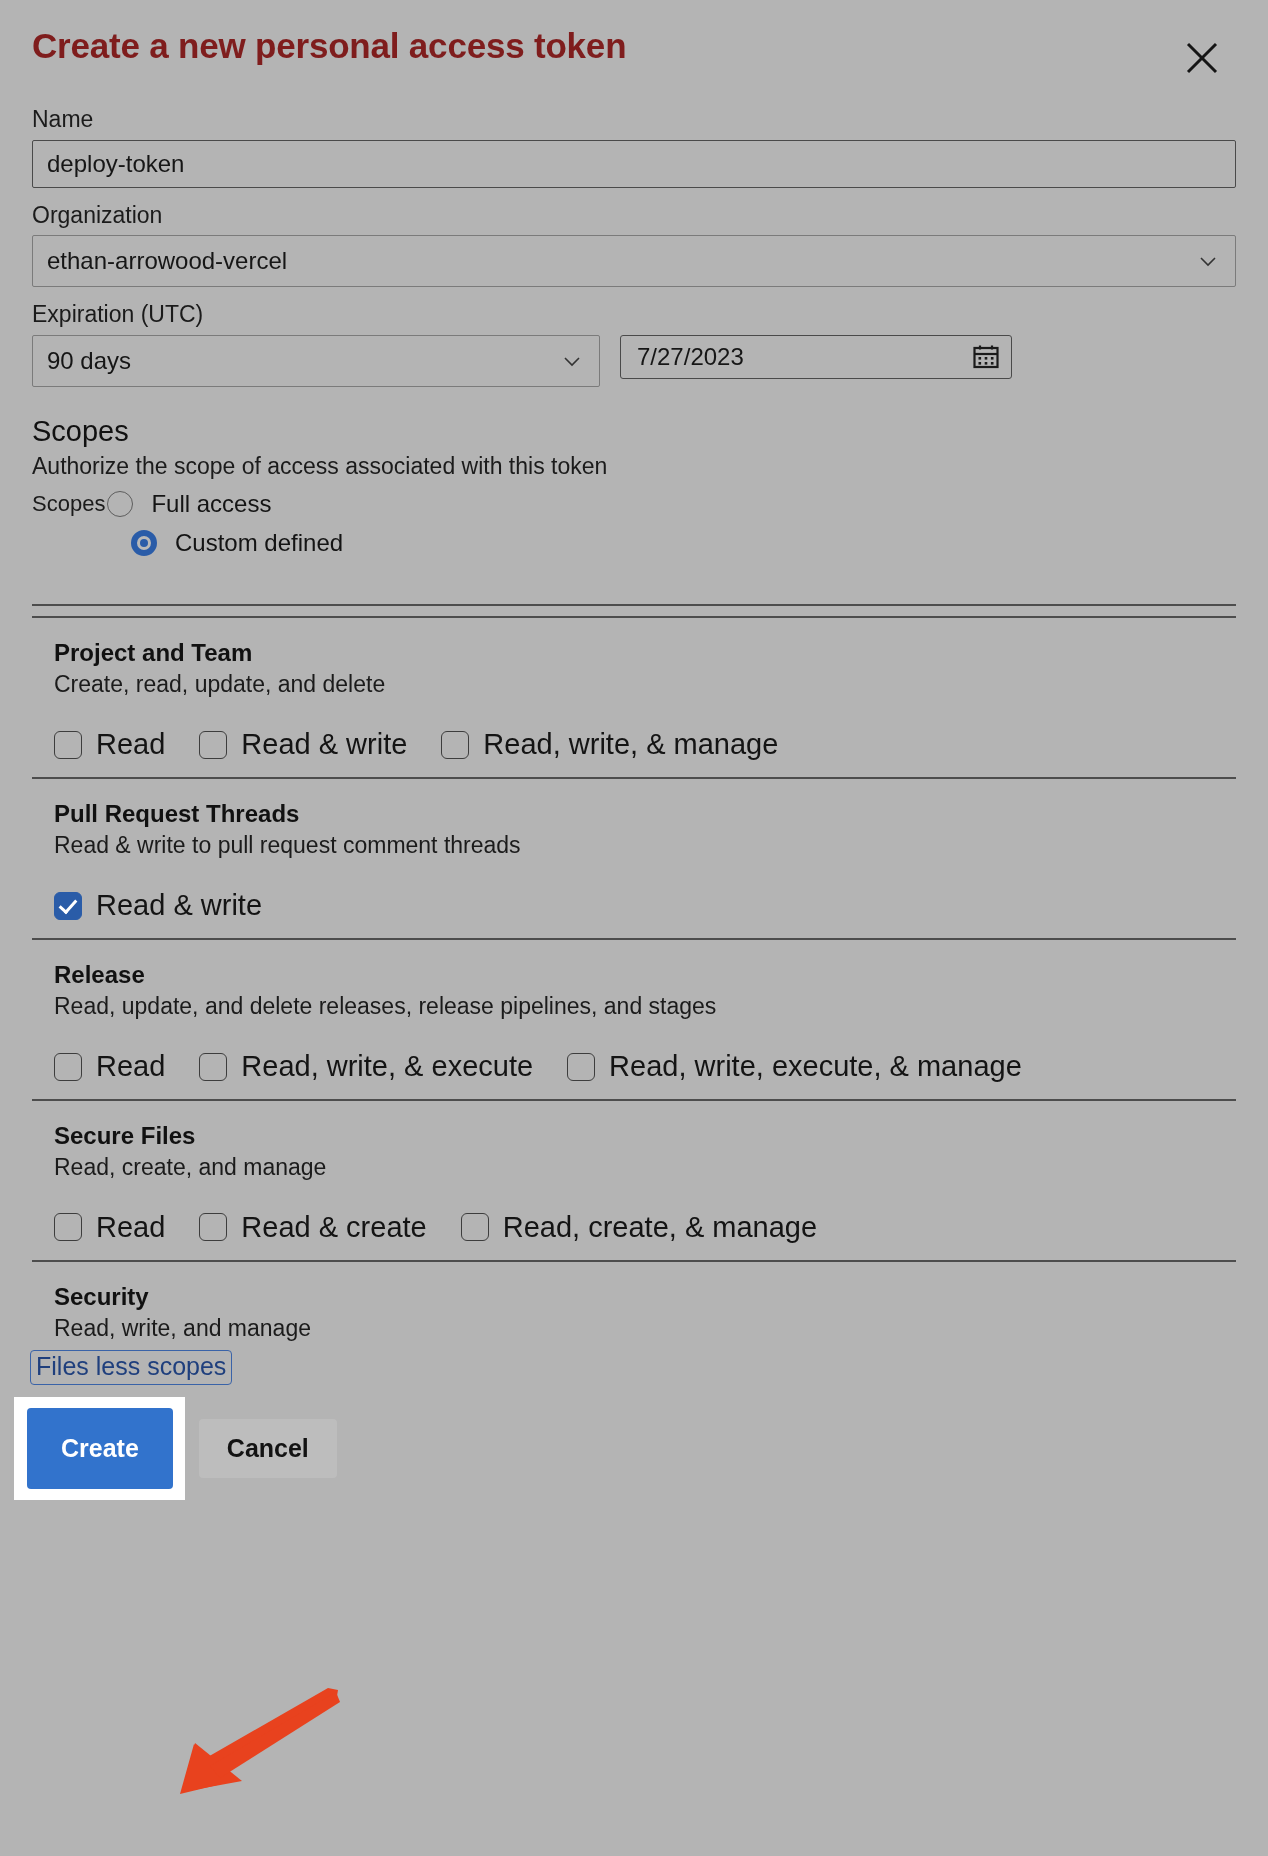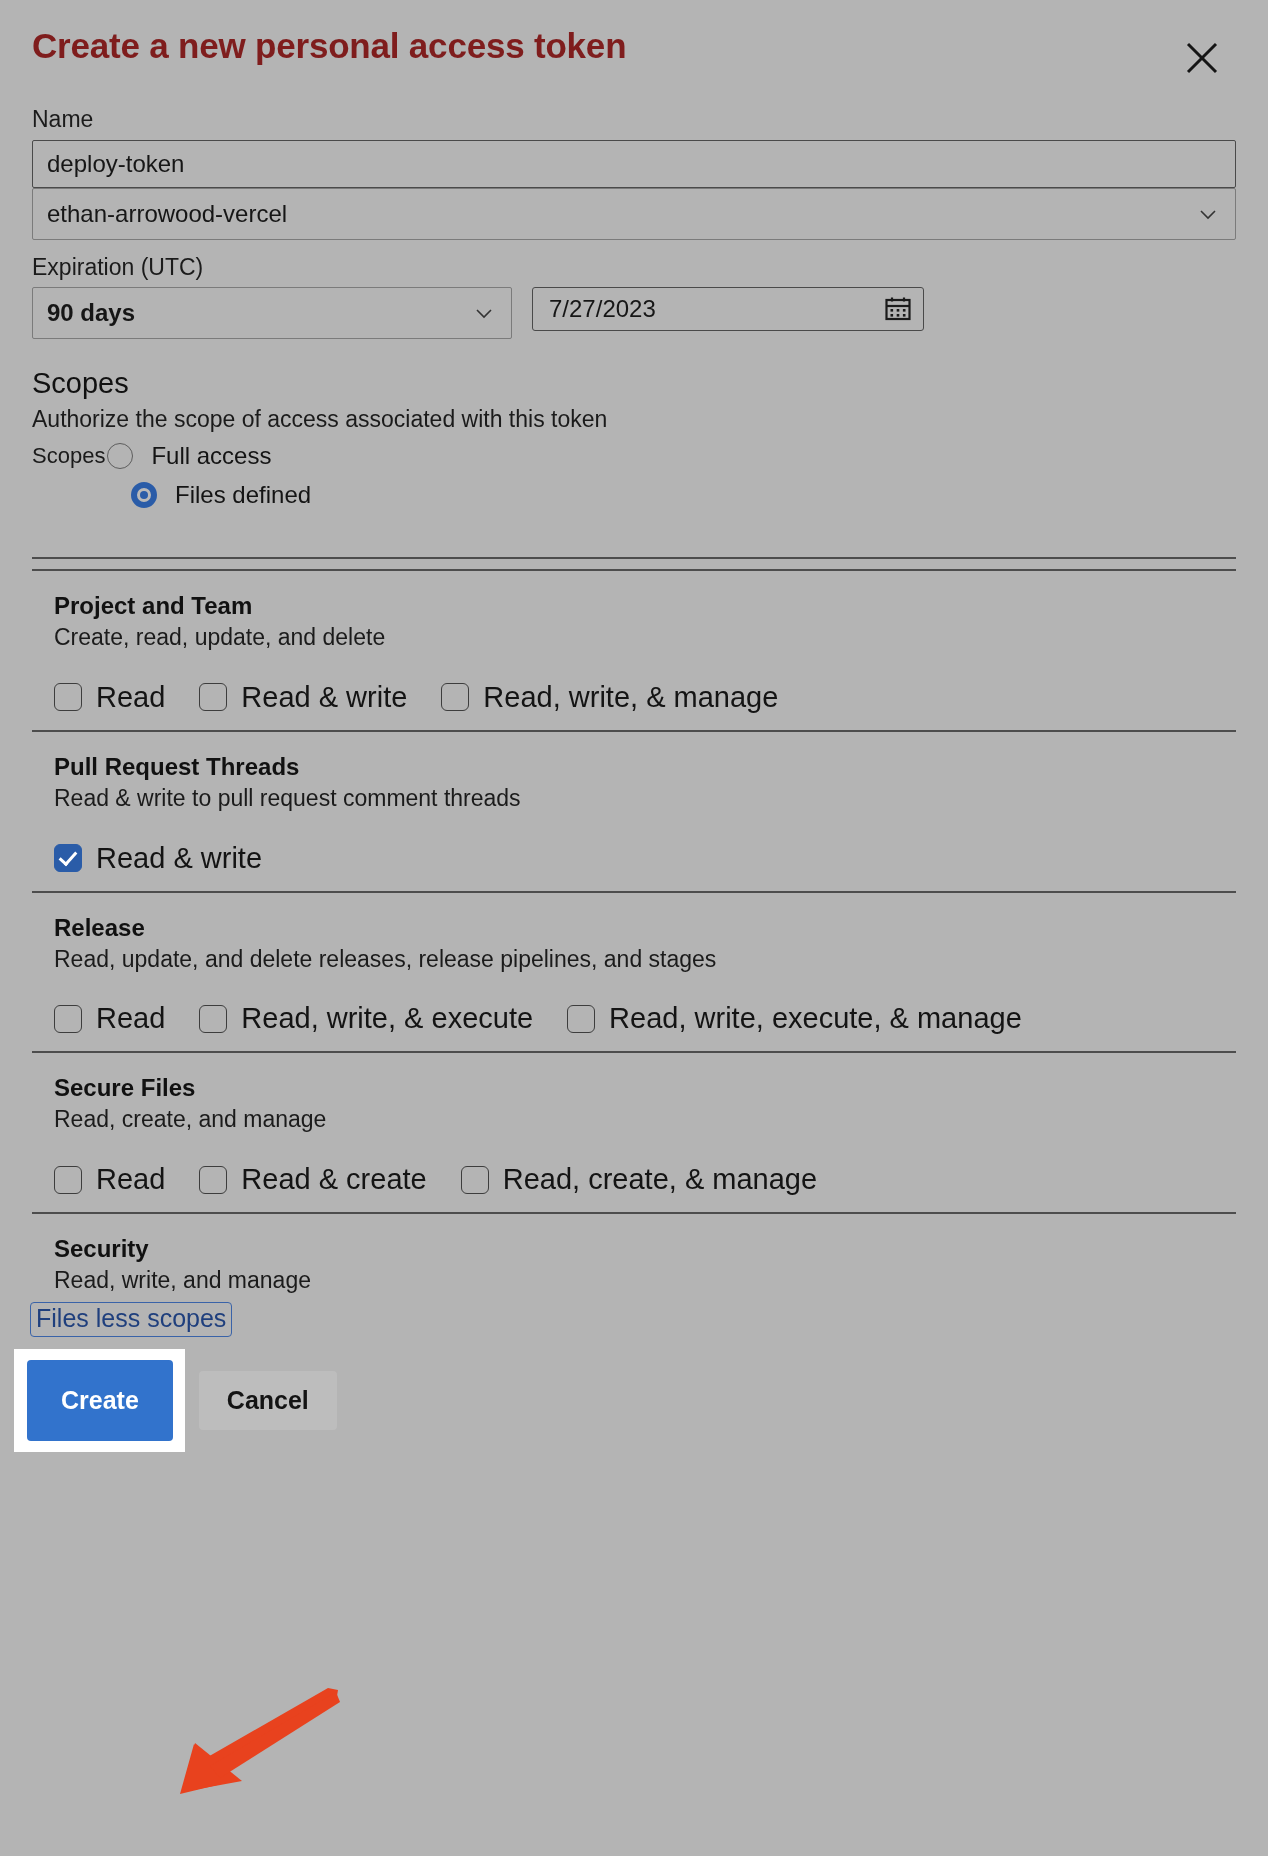--- a/index.html
+++ b/index.html
@@ -92,23 +92,22 @@
     display: flex;
     align-items: center;
     justify-content: center;
   }
   .exp-row {
     display: flex;
     gap: 20px;
     align-items: flex-start;
   }
   .exp-select {
-    width: 480px;
+    width: 568px;
     flex: none;
-    font-weight: bold;
   }
   .date-input-wrap {
     box-sizing: border-box;
     width: 392px;
     height: 44px;
     background: #b4b4b4;
     border: 1.5px solid #4a4a4a;
     border-radius: 3px;
     display: flex;
     align-items: center;
@@ -324,20 +323,21 @@
         </svg>
       </span>
     </div>
   </div>
 
   
   <div class="field-label">Name</div>
   <input class="text-input" type="text" value="deploy-token" style="">
 
   
+  <div class="field-label">Organization</div>
   <div class="select-box">
     <span class="sel-value">ethan-arrowood-vercel</span>
     <span class="chev">
       <svg width="26" height="26" viewBox="0 0 26 26">
         <polyline points="6,10 13,17 20,10" fill="none" stroke="#333" stroke-width="1.6"></polyline>
       </svg>
     </span>
   </div>
 
   
@@ -378,21 +378,21 @@
 
   <div class="radio-group">
     <div class="radio-row">
       <span class="radio-legend">Scopes</span>
       <span class="radio"></span>
       <span class="radio-label">Full access</span>
     </div>
     <div class="radio-row">
       <span class="radio-spacer"></span>
       <span class="radio checked"></span>
-      <span class="radio-label">Files defined</span>
+      <span class="radio-label">Custom defined</span>
     </div>
   </div>
 
   
   <div class="scopes-list">
     <hr class="rule rule-top">
     <hr class="rule" style="margin-top:10px">
 
     <div class="scope-section">
       <div class="scope-title">Project and Team</div>

